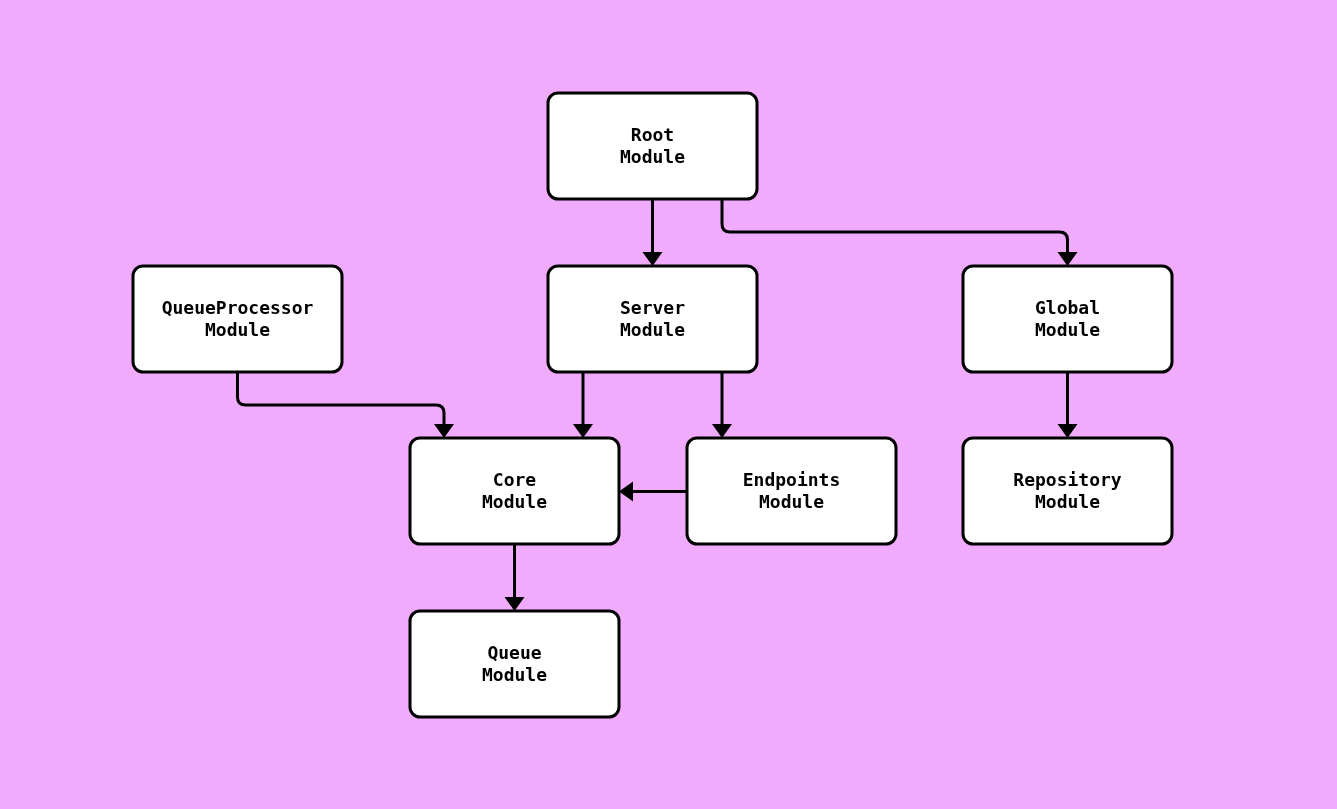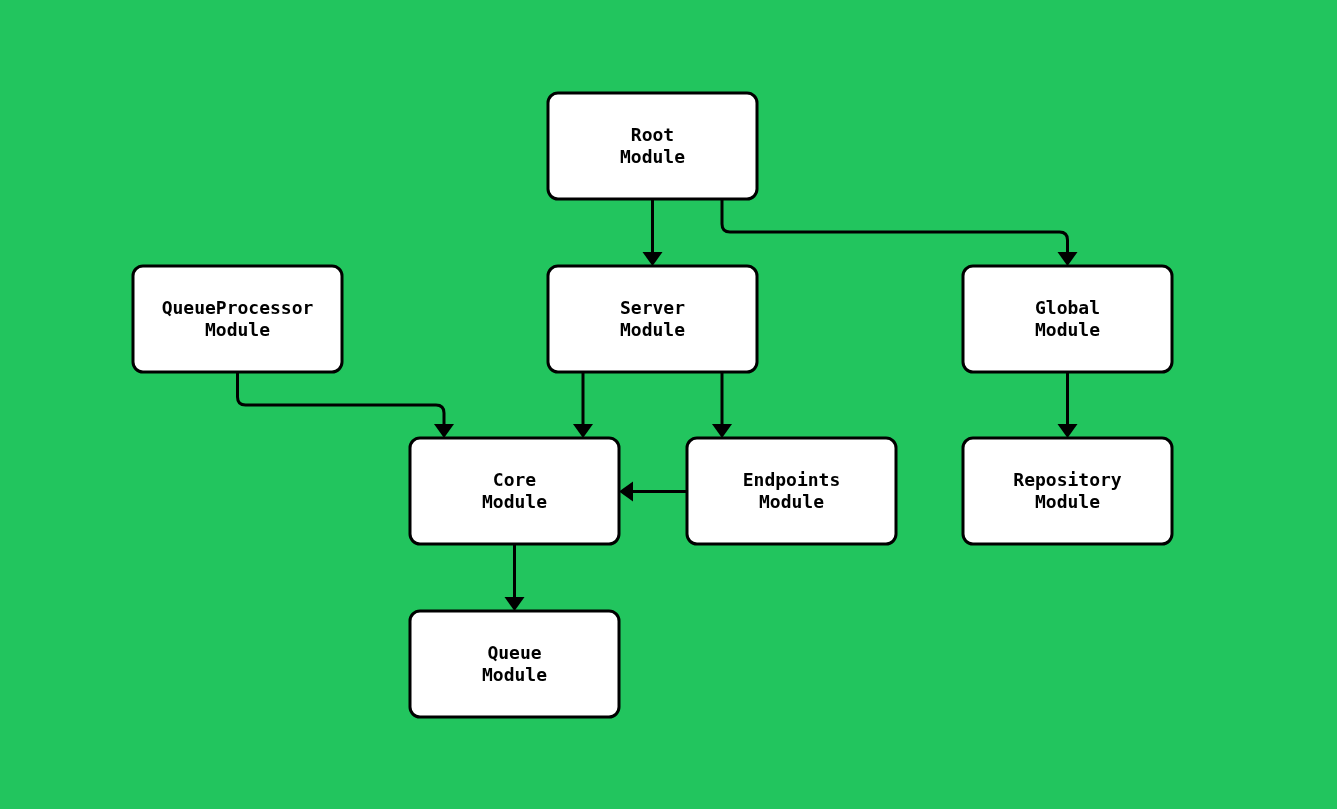--- a/index.html
+++ b/index.html
@@ -4,21 +4,21 @@
 <style>
   html, body {
     margin: 0;
     padding: 0;
     background: #ffffff;
   }
   .canvas {
     position: relative;
     width: 1337px;
     height: 809px;
-    background: #22c55e;
+    background: #f0abfc;
     overflow: hidden;
   }
   svg {
     display: block;
   }
   .node-rect {
     fill: #ffffff;
     stroke: #000000;
     stroke-width: 3;
   }

